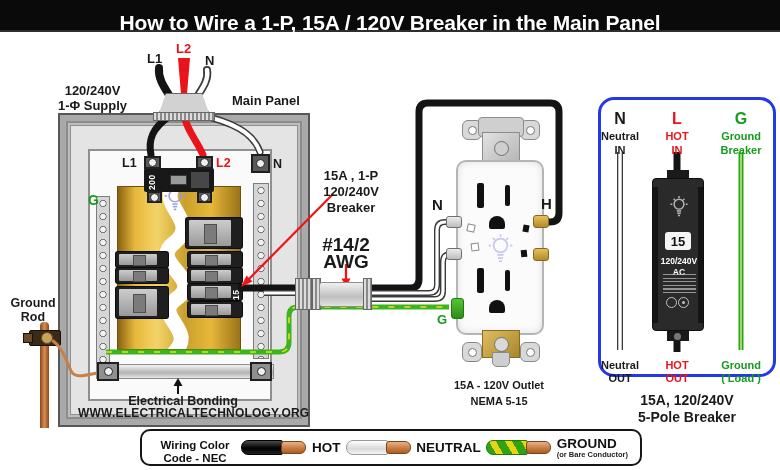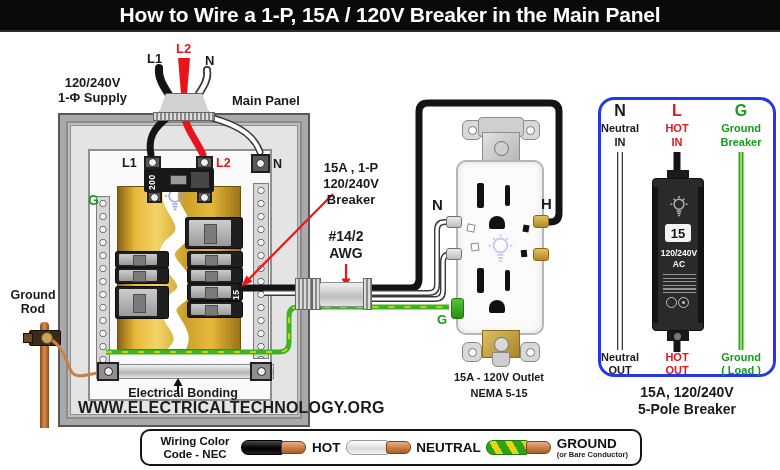--- a/index.html
+++ b/index.html
@@ -1,20 +1,20 @@
 <!DOCTYPE html>
 <html><head>
 <meta charset="utf-8">
 <style>
   html,body{margin:0;padding:0;}
   body{width:780px;height:470px;position:relative;background:#ffffff;overflow:hidden;
        font-family:"Liberation Sans", sans-serif;}
   .abs{position:absolute;}
   .lbl{position:absolute;font-weight:bold;color:#1a1a1a;line-height:1.15;}
-  .ctr{text-align:center;}
+  .ctr{text-align:center;margin-top:8px;}
   .red{color:#e8131b;}
   .grn{color:#149c1c;}
   .busbar{background-color:#d6d6d6;border:1.5px solid #7d7d7d;box-sizing:border-box;
     background-image:radial-gradient(circle at 50% 6.5px,#f2f2f2 2.4px,#5f5f5f 3.2px,rgba(0,0,0,0) 3.9px);
     background-size:100% 13px;background-repeat:repeat-y;}
   .brk{position:absolute;background:#1f1f1f;border-radius:2px;box-shadow:0 0 0 1px #0c0c0c;z-index:1;}
   .brk-in{position:absolute;left:3px;top:2px;right:11px;bottom:2px;background:linear-gradient(#cdcdcd,#9a9a9a);border-radius:1px;}
   .brk-sq{position:absolute;width:11px;height:58%;top:21%;left:32%;background:#7b7b7b;border:1px solid #4e4e4e;}
   .lug{position:absolute;background:#5a5a5a;border:2px solid #1f1f1f;z-index:4;box-sizing:border-box;}
   .lug i{position:absolute;left:50%;top:50%;width:7px;height:7px;margin:-4.5px 0 0 -4.5px;
@@ -275,33 +275,33 @@
 <div class="lbl red" style="left:176px;top:42px;font-size:13px;z-index:5;">L2</div>
 <div class="lbl" style="left:205px;top:54px;font-size:13px;z-index:5;">N</div>
 <div class="lbl" style="left:232px;top:94px;font-size:13px;z-index:5;">Main Panel</div>
 
 <div class="lbl" style="left:122px;top:156px;font-size:12.5px;z-index:5;">L1</div>
 <div class="lbl red" style="left:216px;top:156px;font-size:12.5px;z-index:5;">L2</div>
 <div class="lbl" style="left:273px;top:157px;font-size:12.5px;z-index:5;">N</div>
 <div class="lbl grn" style="left:88px;top:192px;font-size:14px;z-index:5;">G</div>
 
 <div class="lbl ctr" style="left:103px;top:386px;width:160px;font-size:12.5px;z-index:5;">Electrical Bonding</div>
-<div class="lbl ctr" style="left:78px;top:399px;width:210px;font-size:16px;letter-spacing:.2px;z-index:5;">WWW.ELECTRICALTECHNOLOGY.ORG</div>
+<div class="lbl ctr" style="left:78px;top:399px;width:210px;font-size:12px;letter-spacing:.2px;z-index:5;">WWW.ELECTRICALTECHNOLOGY.ORG</div>
 
 <div class="lbl ctr" style="left:2px;top:288px;width:62px;font-size:12.5px;z-index:5;">
   <div>Ground</div>
   <div>Rod</div>
 </div>
 
 <div class="lbl ctr" style="left:305px;top:160px;width:92px;font-size:13px;line-height:16px;z-index:5;">
   <div>15A , 1-P</div>
   <div>120/240V</div>
   <div>Breaker</div>
 </div>
-<div class="lbl ctr" style="left:312px;top:228px;width:68px;font-size:14px;line-height:17px;z-index:5;">
+<div class="lbl ctr" style="left:312px;top:228px;width:68px;font-size:19px;line-height:17px;z-index:5;">
   <div>#14/2</div>
   <div>AWG</div>
 </div>
 
 <div class="lbl" style="left:432px;top:196px;font-size:15px;z-index:5;">N</div>
 <div class="lbl" style="left:541px;top:195px;font-size:15px;z-index:5;">H</div>
 <div class="lbl grn" style="left:437px;top:313px;font-size:13px;z-index:5;">G</div>
 <div class="lbl ctr" style="left:428px;top:369px;width:142px;font-size:11px;line-height:16px;z-index:5;">
   <div>15A - 120V Outlet</div>
   <div>NEMA 5-15</div>

